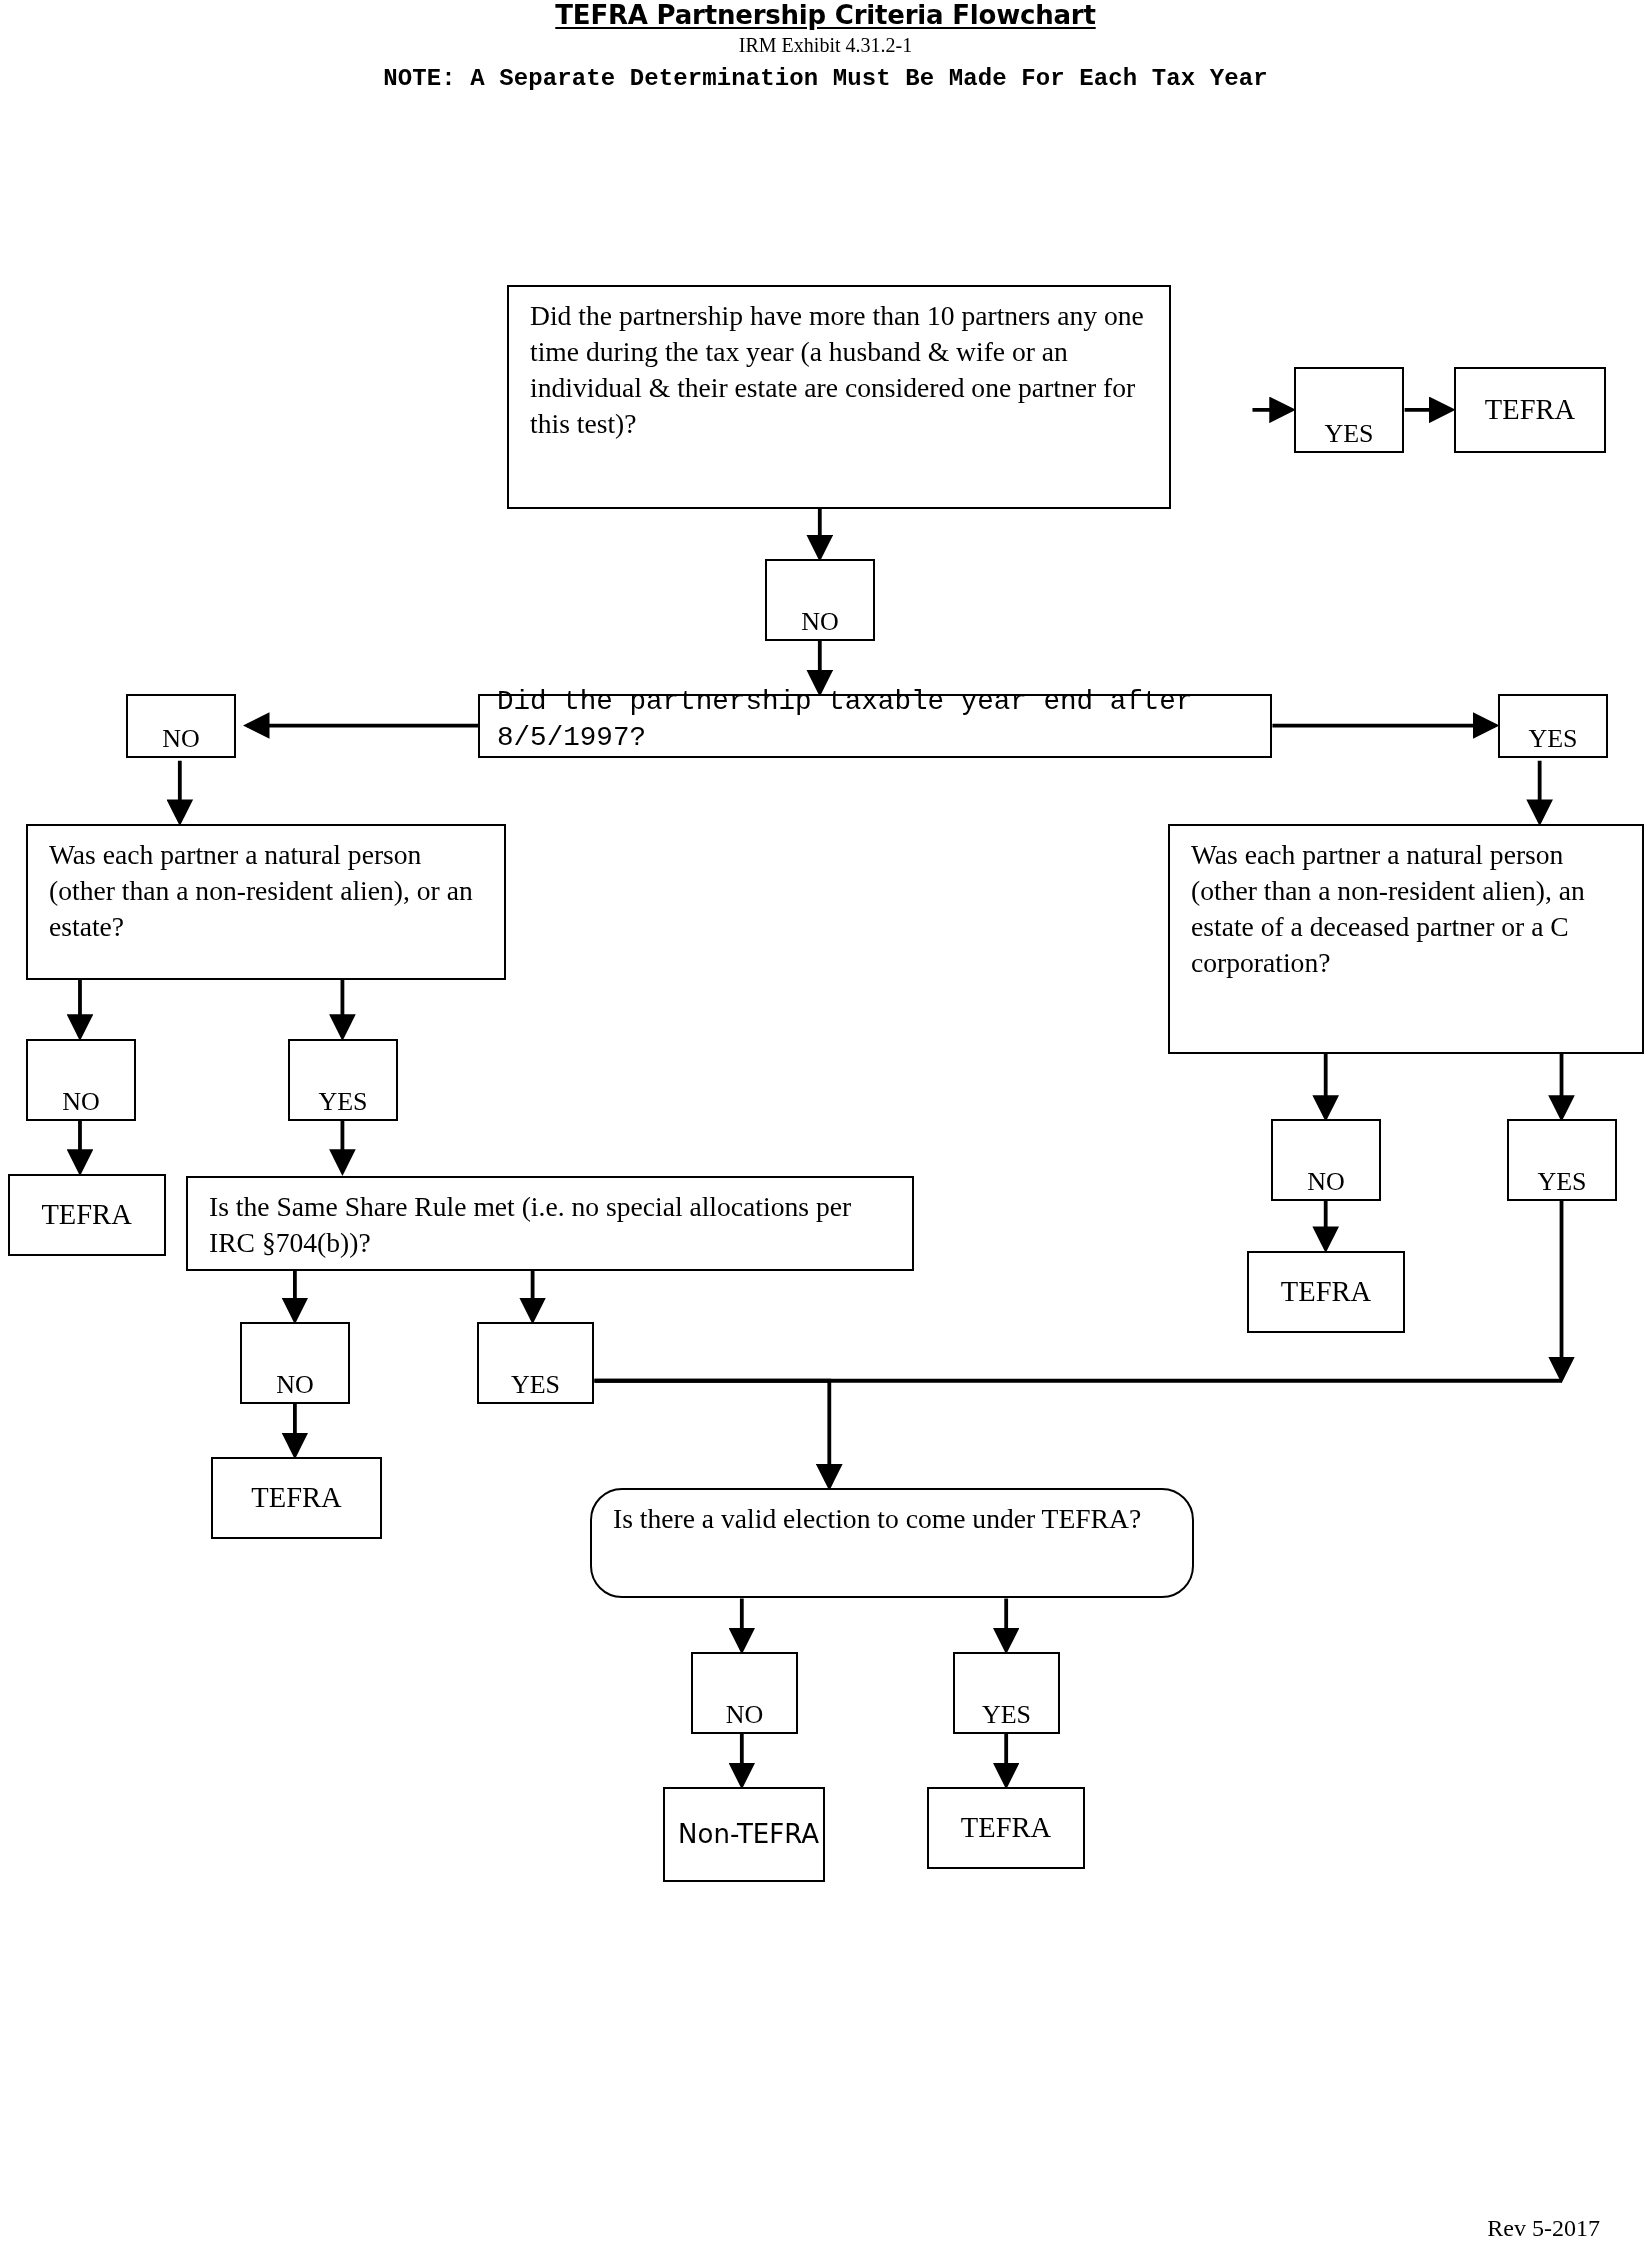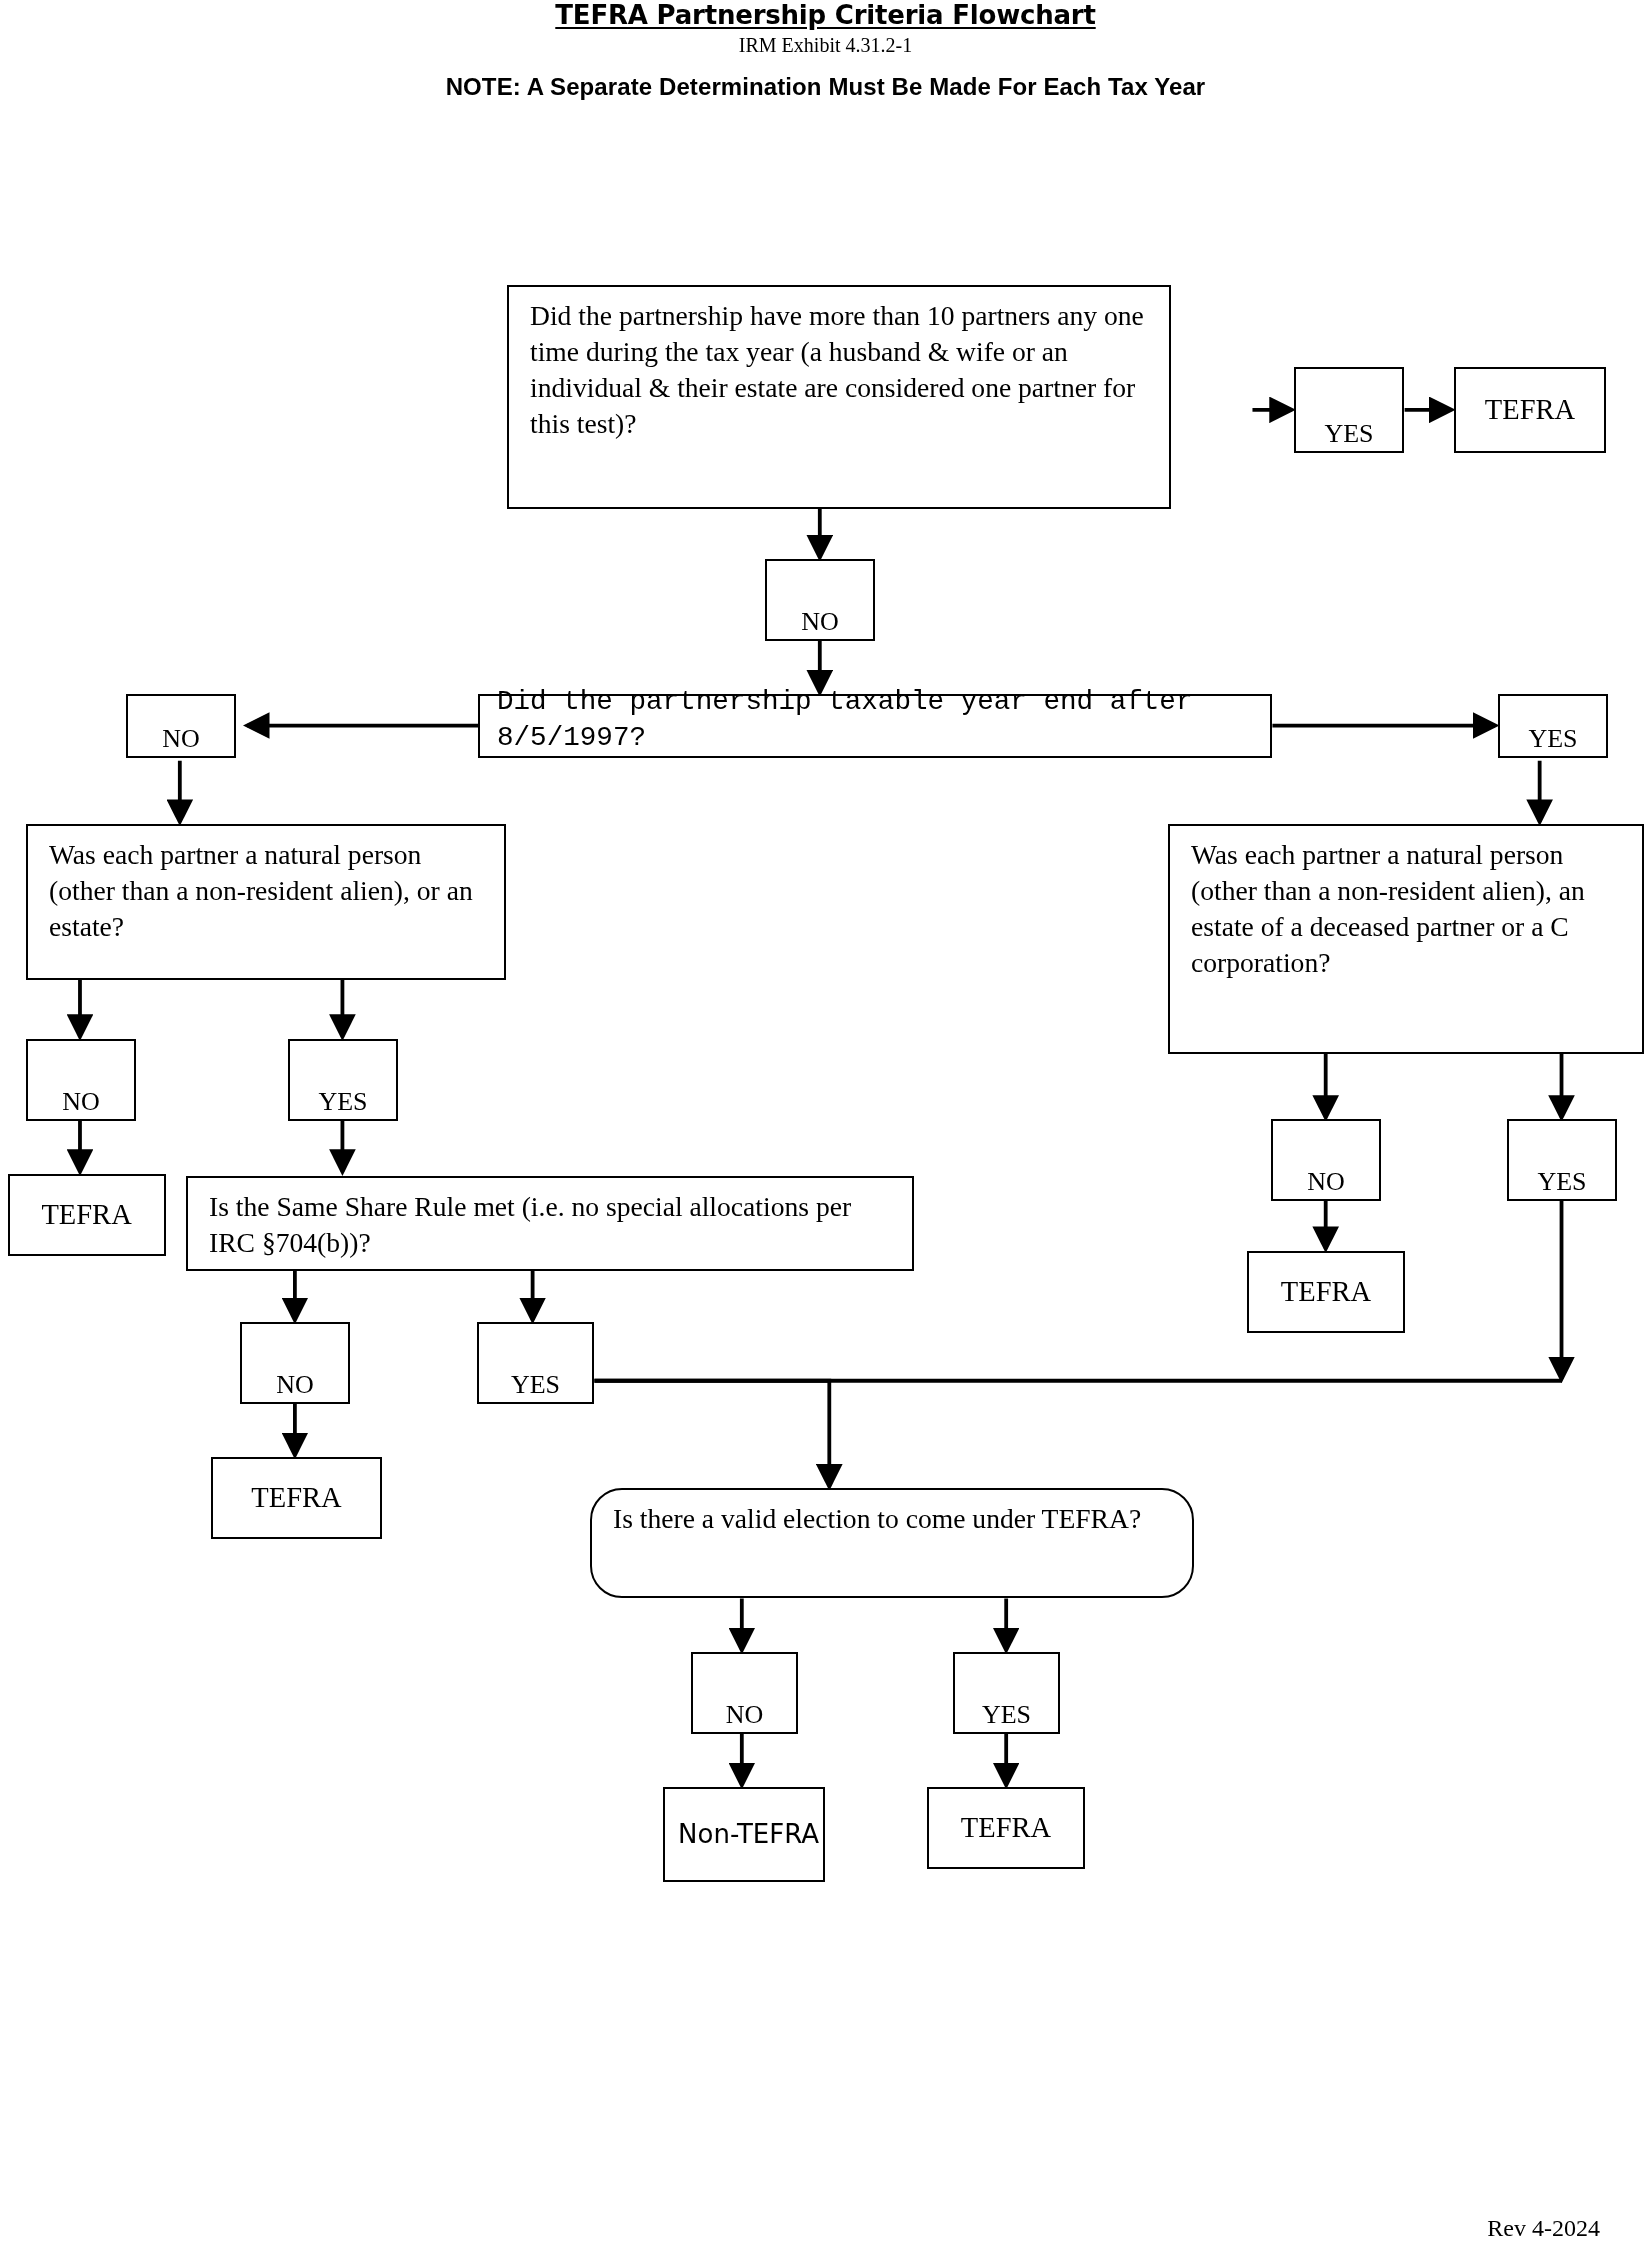--- a/index.html
+++ b/index.html
@@ -31,25 +31,25 @@
     text-underline-offset: 2.9px;
     line-height: 1.05;
   }
   #chart-subtitle {
     font-family: "Liberation Serif", serif;
     font-size: 20px;
     line-height: 1.25;
     margin-top: 3.8px;
   }
   #chart-note {
-    font-family: Liberation Sans, sans-serif;
+    font-family: Liberation Mono, monospace;
     font-weight: bold;
     font-size: 24px;
     letter-spacing: 0.1px;
-    margin-top: 15px;
+    margin-top: 7px;
   }
 
   
   #flow-canvas {
     position: absolute;
     left: 0;
     top: 0;
     width: 1651px;
     height: 2248px;
   }
@@ -266,14 +266,14 @@
 </div>
 
 <div class="node-box term term-sans" style="left:663px; top:1787px; width:162px; height:95px; z-index:2;padding-left:9px;">
   <span>Non-TEFRA</span>
 </div>
 
 <div class="node-box term" style="left:927px; top:1787px; width:158px; height:82px; z-index:2;">
   <span>TEFRA</span>
 </div>
 
-<div id="footer-rev">Rev 4-2024</div>
+<div id="footer-rev">Rev 5-2017</div>
 
 
 </body></html>

